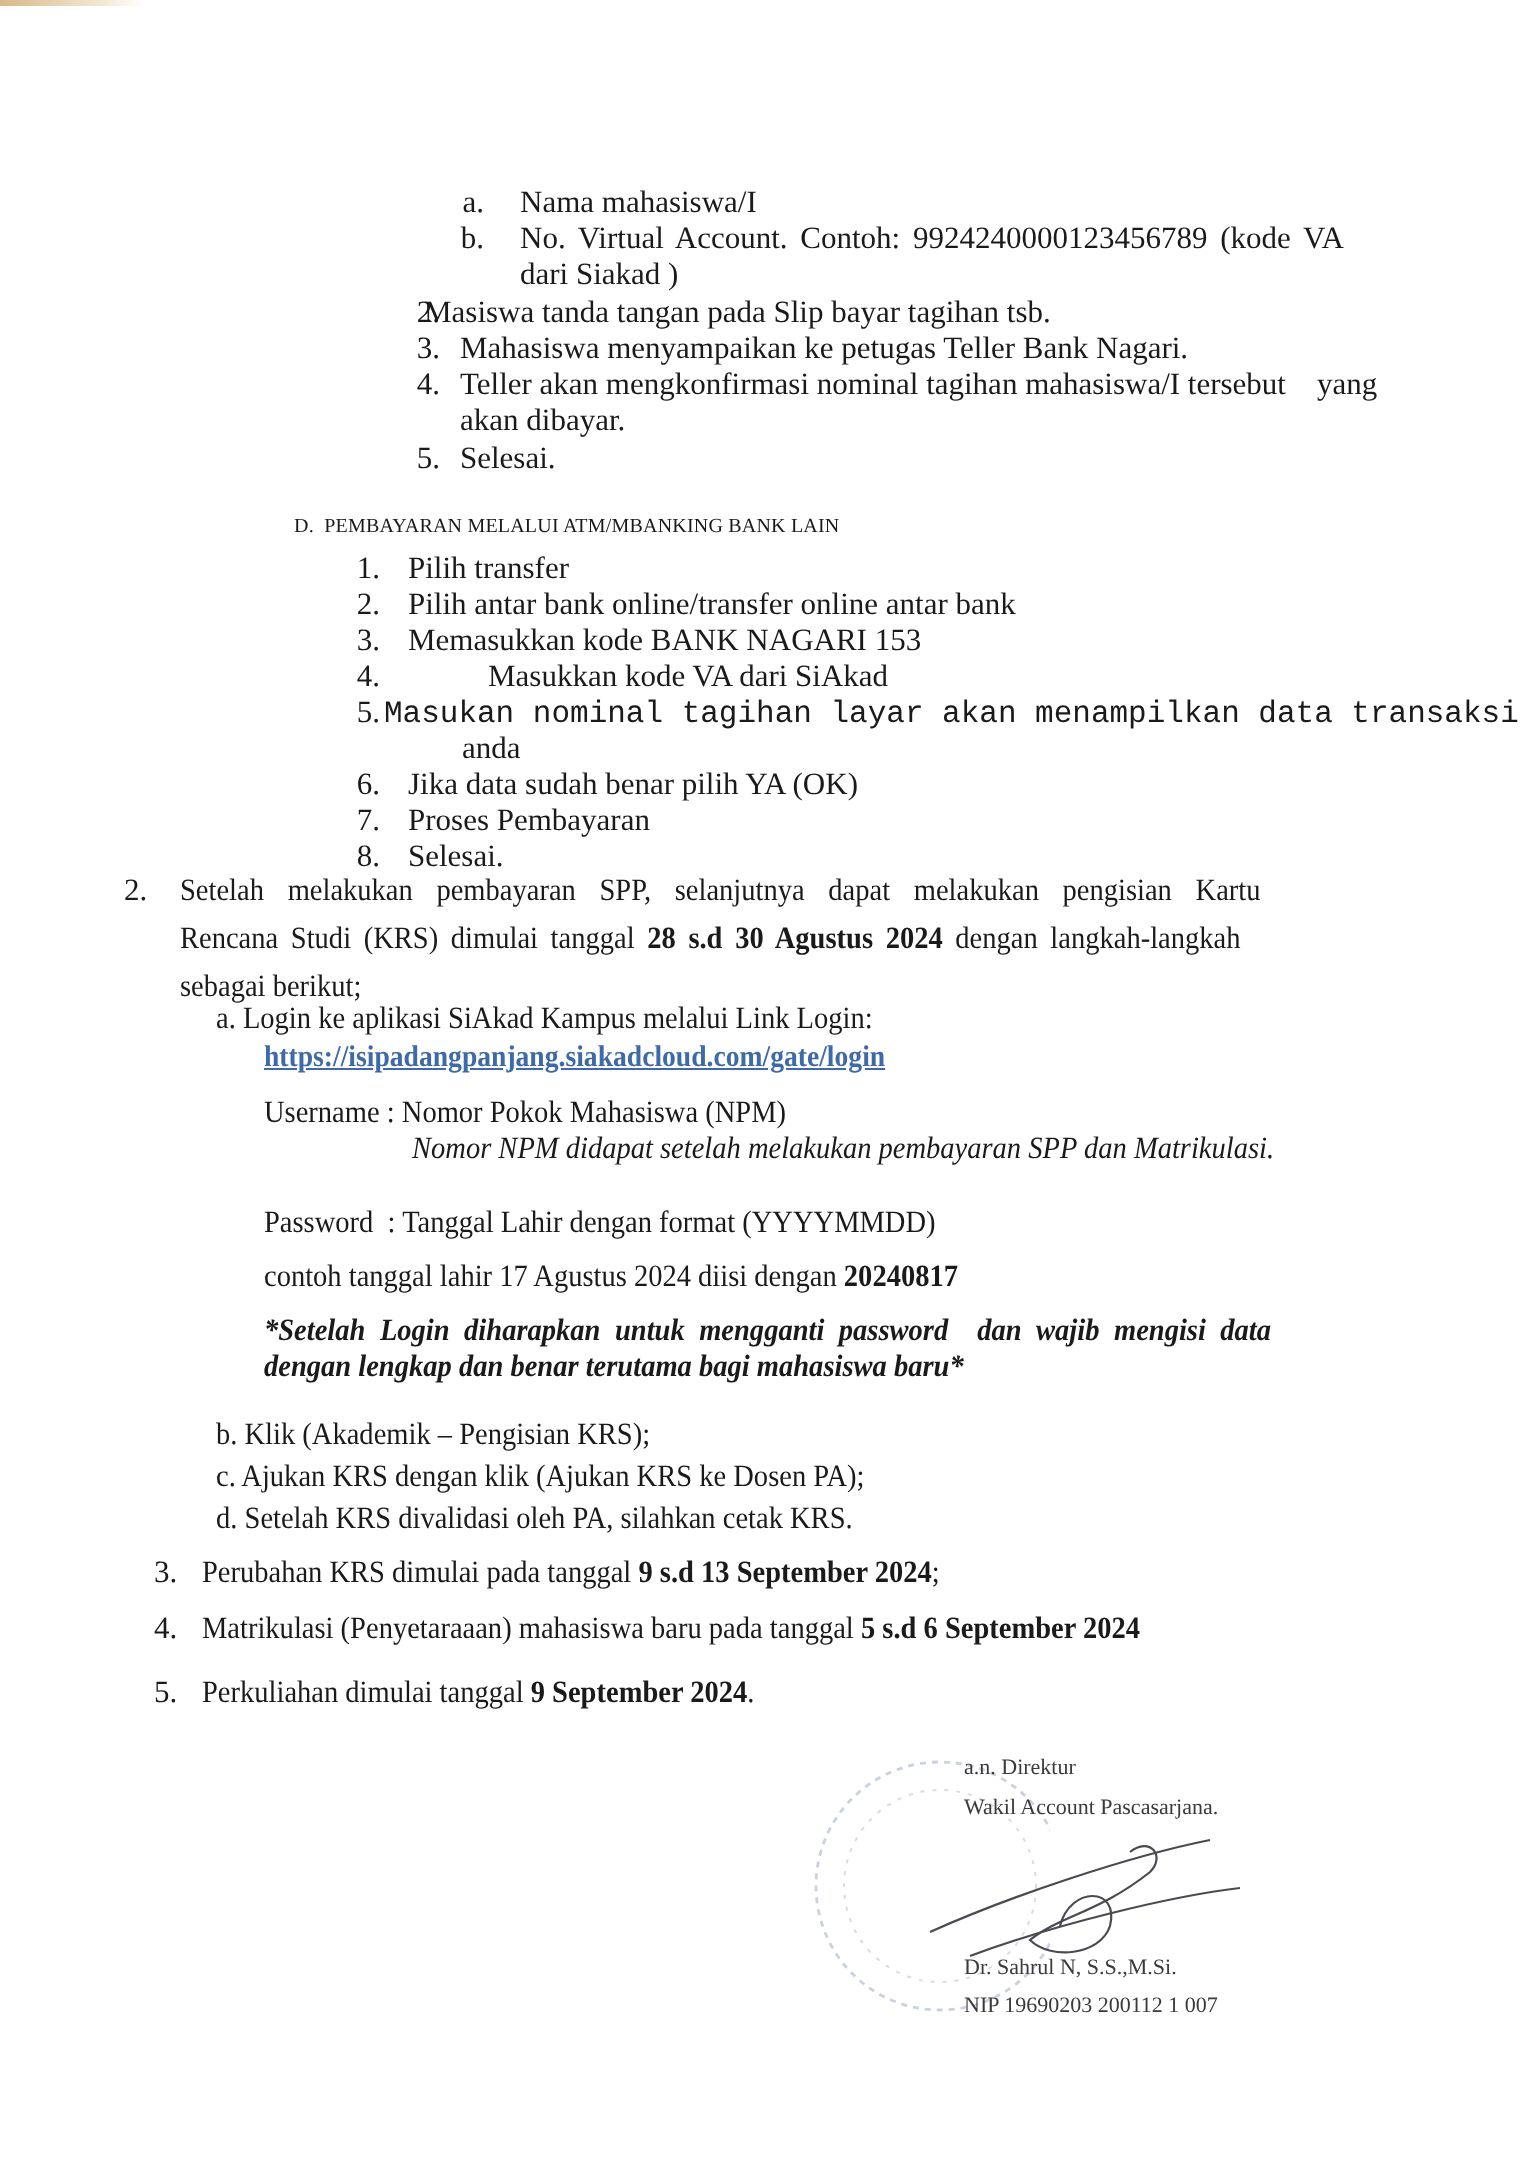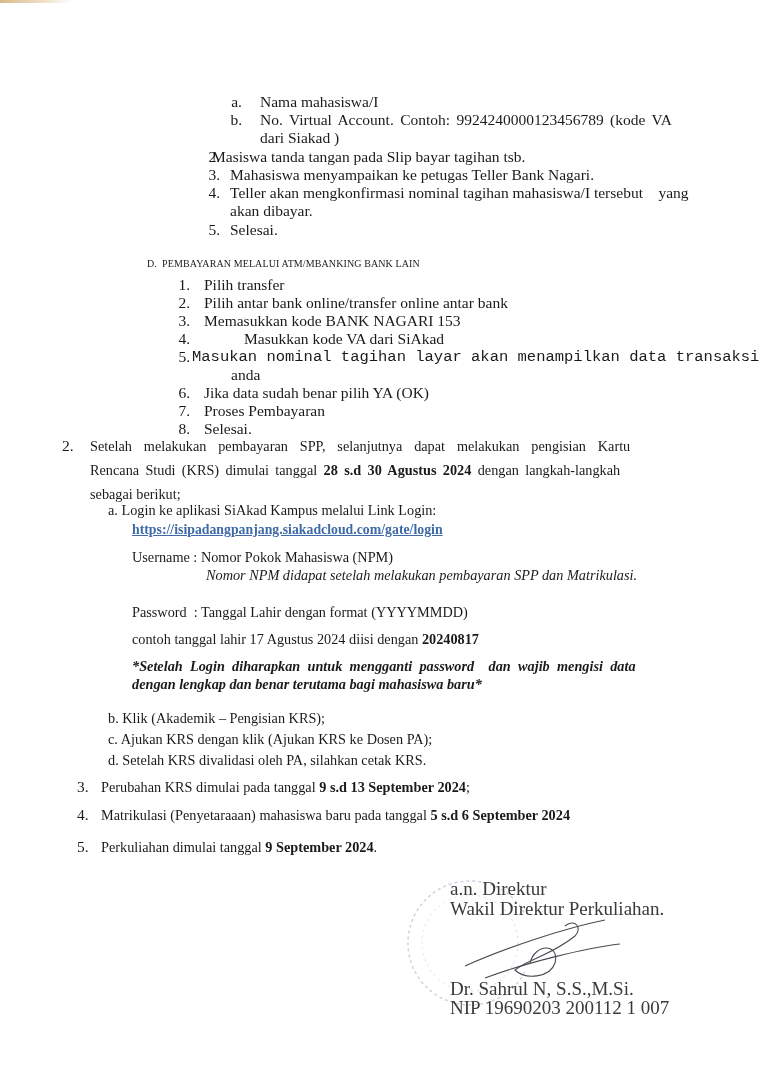--- a/index.html
+++ b/index.html
@@ -8,21 +8,21 @@
     font-family: "Liberation Serif", "DejaVu Serif", serif; color: #1a1a1a; font-size: 15.5px;
   }
   .corner-smudge { position: absolute; left: 0; top: 0; width: 72px; height: 3px; background: linear-gradient(90deg,#d8b98a,#f3e7d2 70%,#fff); }
   .abs { position: absolute; white-space: nowrap; }
   .num { position: absolute; text-align: right; }
   b, .bold { font-weight: bold; }
   .ital { font-style: italic; }
   .link { color: #3e6aa8; text-decoration: underline; font-weight: bold; font-size: 15px; }
   .heading { font-weight: normal; font-size: 10px; letter-spacing: 0.1px; }
   .cond { transform: scaleX(0.92); transform-origin: left center; display: inline-block; }
-  .sig { color: #3a3a3a; font-size: 19px; }
+  .sig { color: #3a3a3a; font-size: 11px; margin-left: 32px; }
   .stamp { position: absolute; left: 395px; top: 868px; width: 130px; height: 150px; }
   .signature { position: absolute; left: 455px; top: 908px; width: 180px; height: 80px; }
 </style>
 </head>
 <body>
 
 <div class="corner-smudge"></div>
 
 <div>
   <span class="num" style="left:214px;top:93px;width:28px;">a.</span>
@@ -120,16 +120,16 @@
 </svg>
 
 <svg class="signature" viewBox="0 0 180 80">
   <path d="M10 58 C 50 40, 110 20, 150 12" fill="none" stroke="#4a4a52" stroke-width="1.1"></path>
   <path d="M30 70 C 70 55, 130 40, 165 36" fill="none" stroke="#4a4a52" stroke-width="1.1"></path>
   <path d="M75 55 C 80 35, 105 35, 100 55 C 95 70, 70 72, 60 62 C 75 50, 95 48, 120 28 C 128 20, 120 10, 110 18" fill="none" stroke="#4a4a52" stroke-width="1.1"></path>
 </svg>
 
 <div>
   <span class="abs sig" style="left:450px;top:878px;">a.n. Direktur</span>
-  <span class="abs sig" style="left:450px;top:898px;">Wakil Direktur Perkuliahan.</span>
+  <span class="abs sig" style="left:450px;top:898px;">Wakil Account Pascasarjana.</span>
   <span class="abs sig" style="left:450px;top:978px;">Dr. Sahrul N, S.S.,M.Si.</span>
   <span class="abs sig" style="left:450px;top:997px;">NIP 19690203 200112 1 007</span>
 </div>
 
 </body></html>

